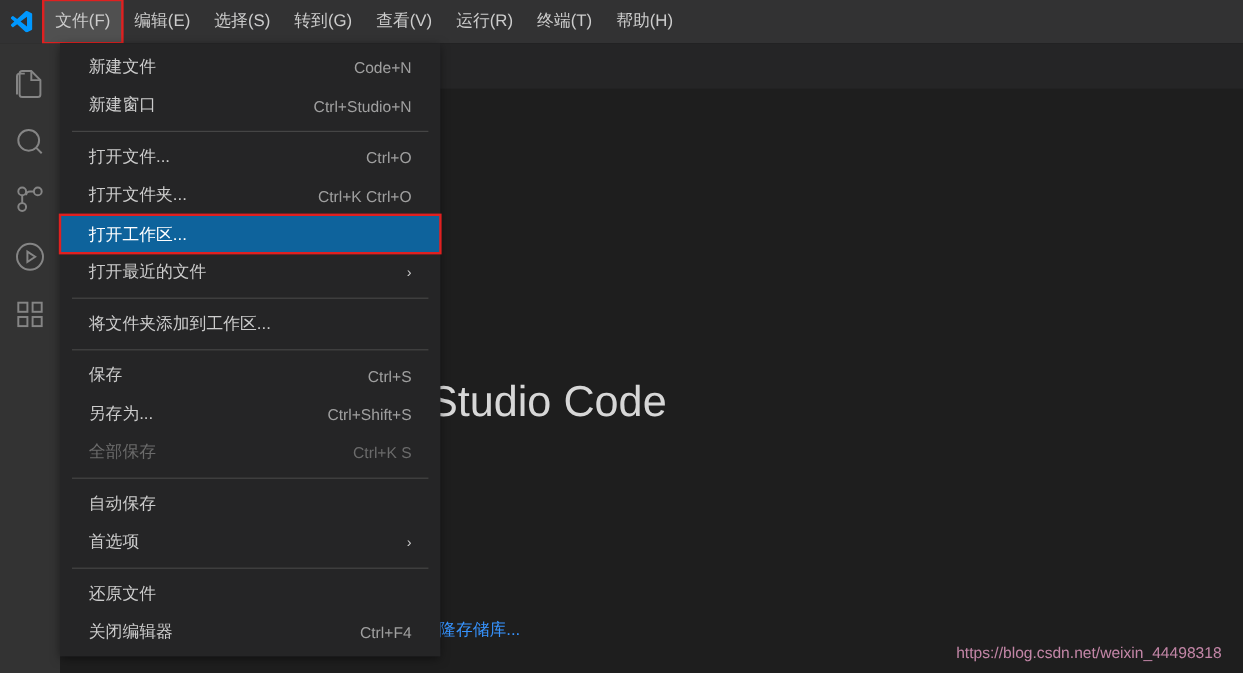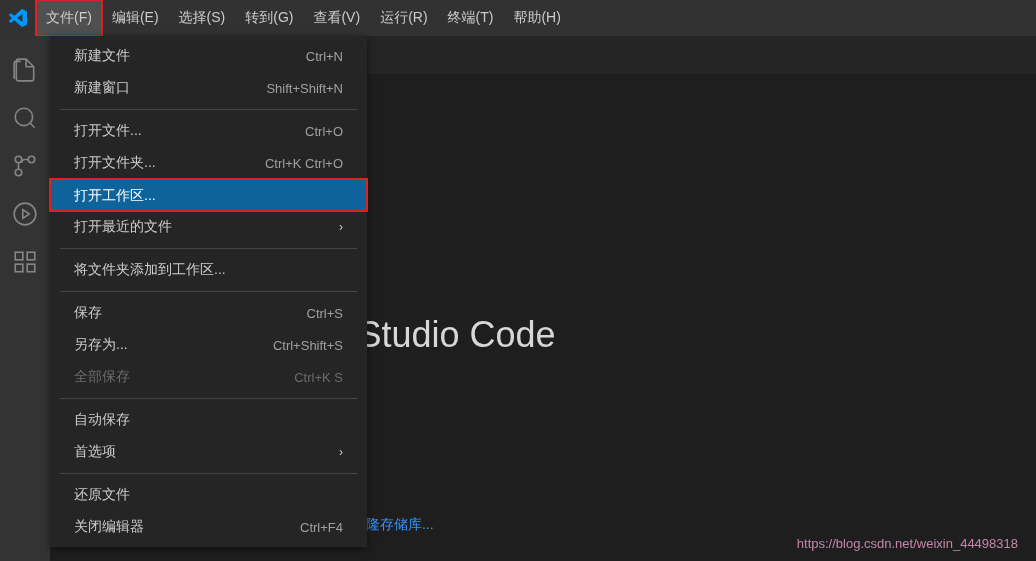--- a/index.html
+++ b/index.html
@@ -243,25 +243,25 @@
       <div class="link-line">
         <a>打开文件夹...</a><span> or </span><a>克隆存储库...</a>
       </div>
     </div>
   </div>
 </div>
 
 <div class="dropdown-menu">
   <div class="menu-item">
     <span>新建文件</span>
-    <span class="shortcut">Ctrl+N</span>
+    <span class="shortcut">Code+N</span>
   </div>
   <div class="menu-item">
     <span>新建窗口</span>
-    <span class="shortcut">Shift+Shift+N</span>
+    <span class="shortcut">Ctrl+Studio+N</span>
   </div>
   <div class="menu-separator"></div>
   <div class="menu-item">
     <span>打开文件...</span>
     <span class="shortcut">Ctrl+O</span>
   </div>
   <div class="menu-item">
     <span>打开文件夹...</span>
     <span class="shortcut">Ctrl+K Ctrl+O</span>
   </div>

